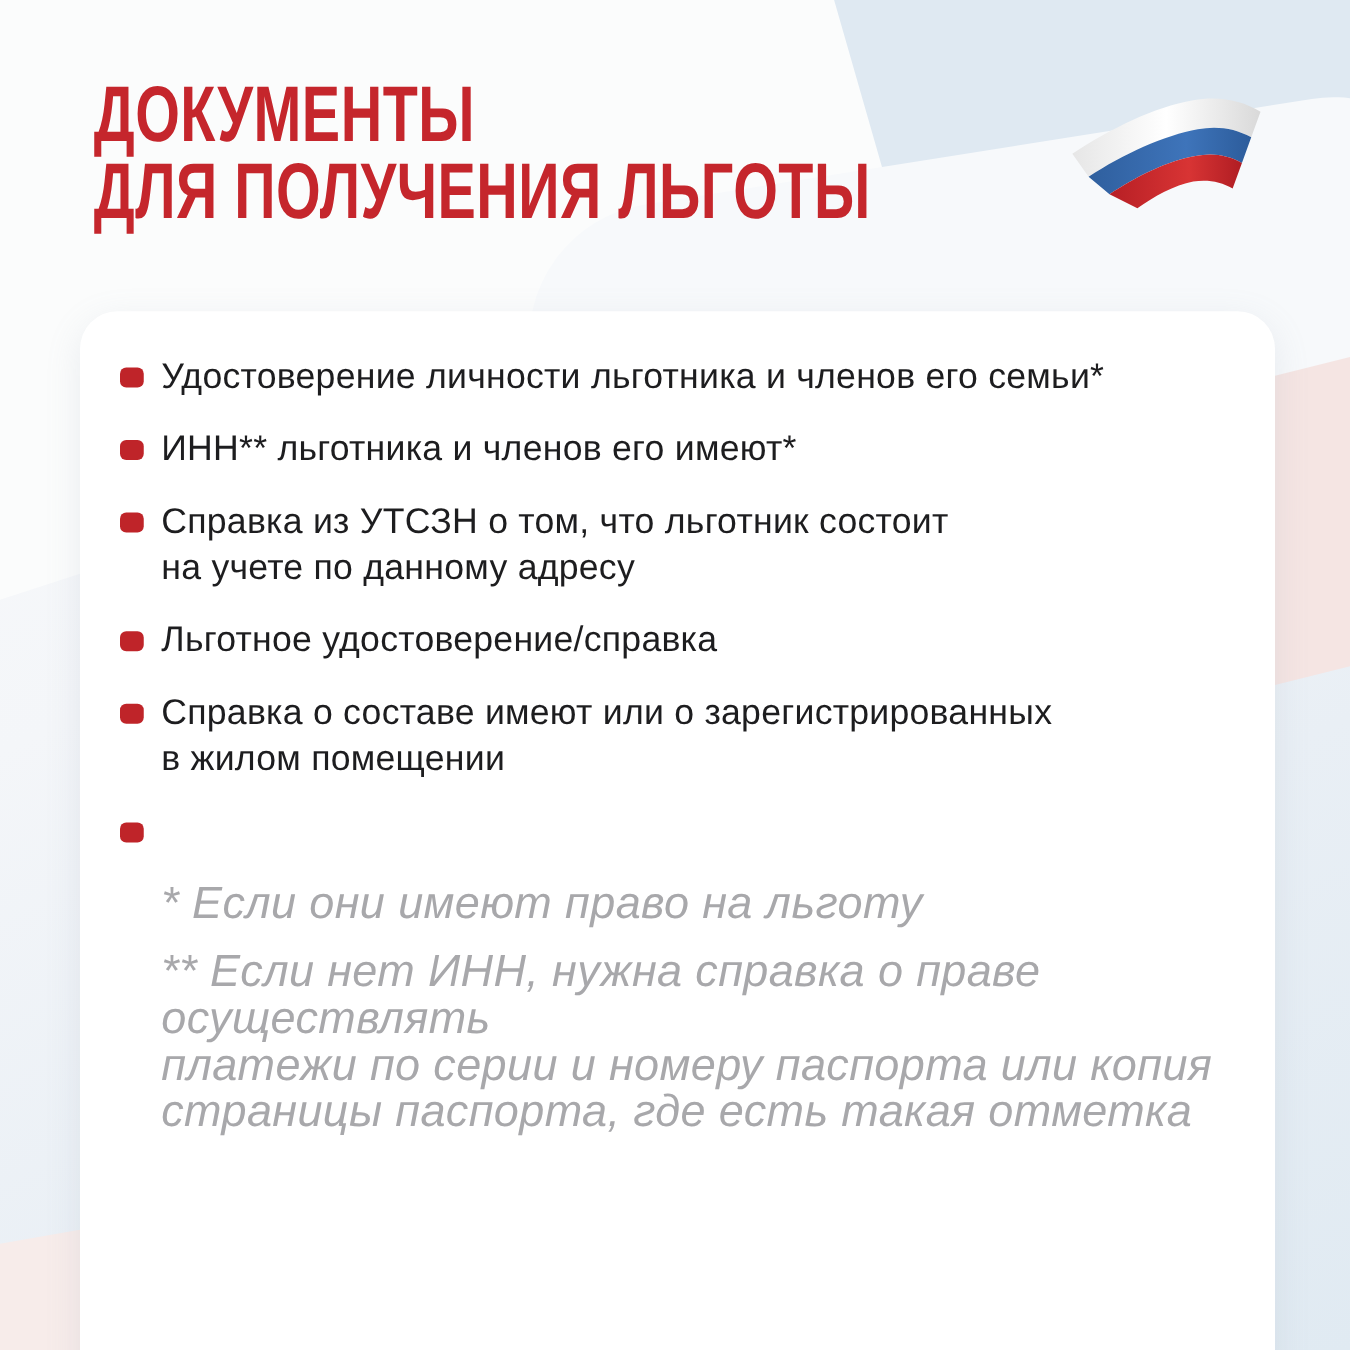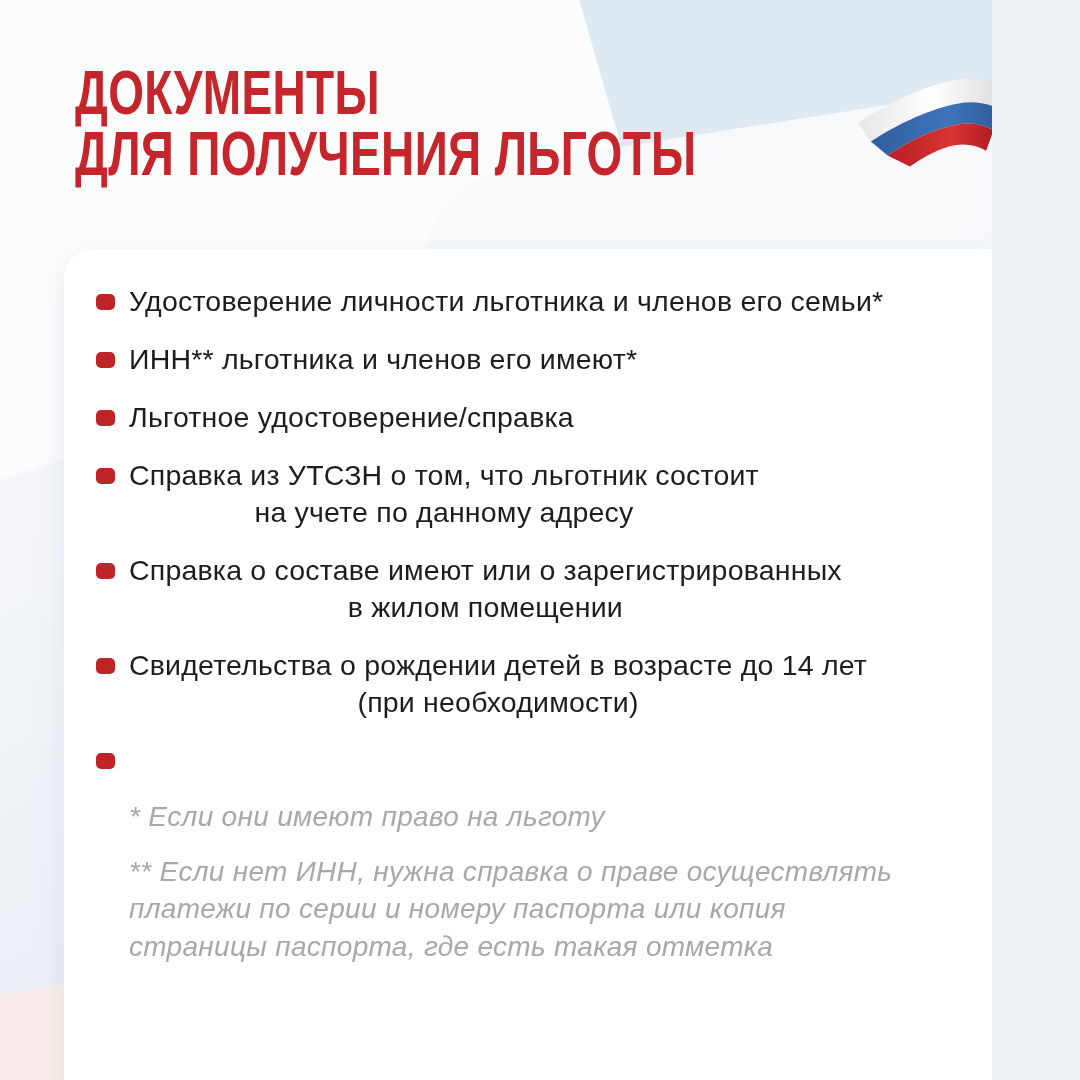--- a/index.html
+++ b/index.html
@@ -4,21 +4,21 @@
 <style>
   * { margin: 0; padding: 0; box-sizing: border-box; }
   html, body { width: 1080px; height: 1080px; }
   body {
     font-family: "Liberation Sans", sans-serif;
     overflow: hidden;
     background: #eef2f6;
   }
   .page {
     position: relative;
-    width: 992px; height: 1080px;
+    width: 1080px; height: 1080px;
     background: linear-gradient(155deg, #fafbfc 0%, #f4f6f9 38%, #e9eff5 68%, #e0eaf2 100%);
     overflow: hidden;
   }
   
   .bg-shape { position: absolute; z-index: 0; }
   .bg-white-tl {
     left: -240px; top: -340px; width: 980px; height: 720px;
     background: #fbfcfc; transform: rotate(-18deg); border-radius: 80px;
   }
   .bg-blue-tr {
@@ -72,41 +72,41 @@
   
   .card {
     position: absolute; z-index: 1;
     left: 64px; top: 249px;
     width: 956px; height: 900px;
     background: #ffffff;
     border-radius: 30px;
     box-shadow: 0 8px 28px rgba(140, 158, 176, 0.16);
     padding: 34px 50px 0 32px;
   }
-  ul.doc-list { list-style: none; text-align: center; }
+  ul.doc-list { list-style: none; }
   li.doc-item { display: flex; align-items: flex-start; margin-bottom: 21px; }
   .bullet {
     flex: 0 0 auto;
     width: 19px; height: 16px;
     background: #bf2429;
     border-radius: 5px;
     margin-top: 11px;
   }
   .doc-text {
     margin-left: 14px;
     font-size: 28.5px;
     line-height: 37px;
     letter-spacing: 0.2px;
     color: #1d1d1f;
     white-space: pre-line;
   }
   .footnotes { margin-top: 29px; padding-left: 33px; }
   .footnote {
     font-style: italic;
-    font-size: 28px;
+    font-size: 36px;
     line-height: 37.5px;
     letter-spacing: 0.3px;
     color: #a8a8ab;
     white-space: pre-line;
     margin-bottom: 17px;
   }
 </style>
 </head>
 <body>
 
@@ -155,36 +155,31 @@
       <li class="doc-item">
         <span class="bullet"></span>
         <span class="doc-text">Удостоверение личности льготника и членов его семьи*</span>
       </li>
       <li class="doc-item">
         <span class="bullet"></span>
         <span class="doc-text">ИНН** льготника и членов его имеют*</span>
       </li>
       <li class="doc-item">
         <span class="bullet"></span>
-        <span class="doc-text">Льготное удостоверение/справка</span>
-      </li>
-      <li class="doc-item">
-        <span class="bullet"></span>
         <span class="doc-text">Справка из УТСЗН о том, что льготник состоит
 на учете по данному адресу</span>
       </li>
       <li class="doc-item">
         <span class="bullet"></span>
-        <span class="doc-text">Справка о составе имеют или о зарегистрированных
-в жилом помещении</span>
+        <span class="doc-text">Льготное удостоверение/справка</span>
       </li>
       <li class="doc-item">
         <span class="bullet"></span>
-        <span class="doc-text">Свидетельства о рождении детей в возрасте до 14 лет
-(при необходимости)</span>
+        <span class="doc-text">Справка о составе имеют или о зарегистрированных
+в жилом помещении</span>
       </li>
       <li class="doc-item">
         <span class="bullet"></span>
       </li>
     </ul>
 
     <div class="footnotes">
       <div class="footnote">* Если они имеют право на льготу</div>
       <div class="footnote">** Если нет ИНН, нужна справка о праве осуществлять
 платежи по серии и номеру паспорта или копия

